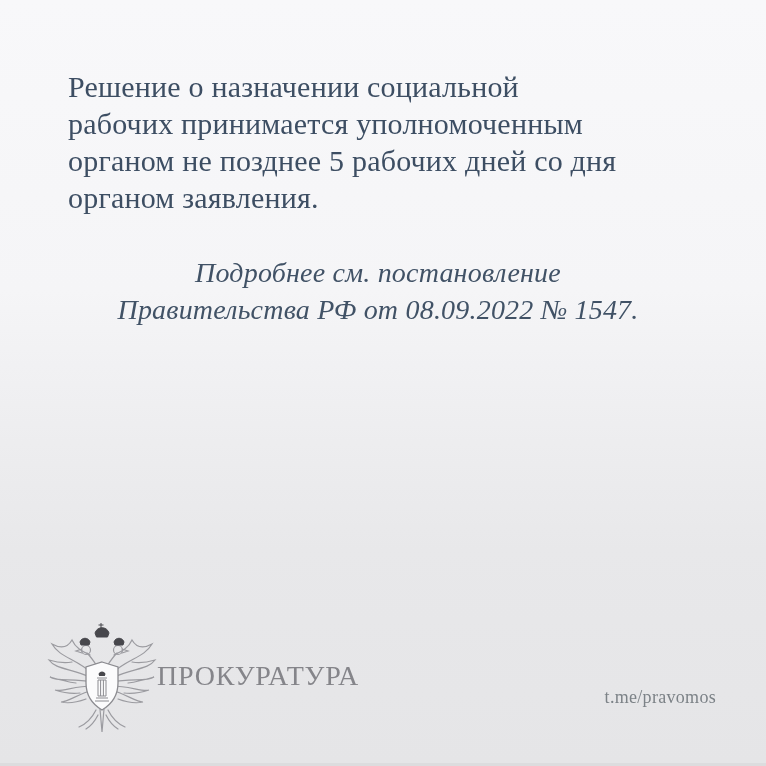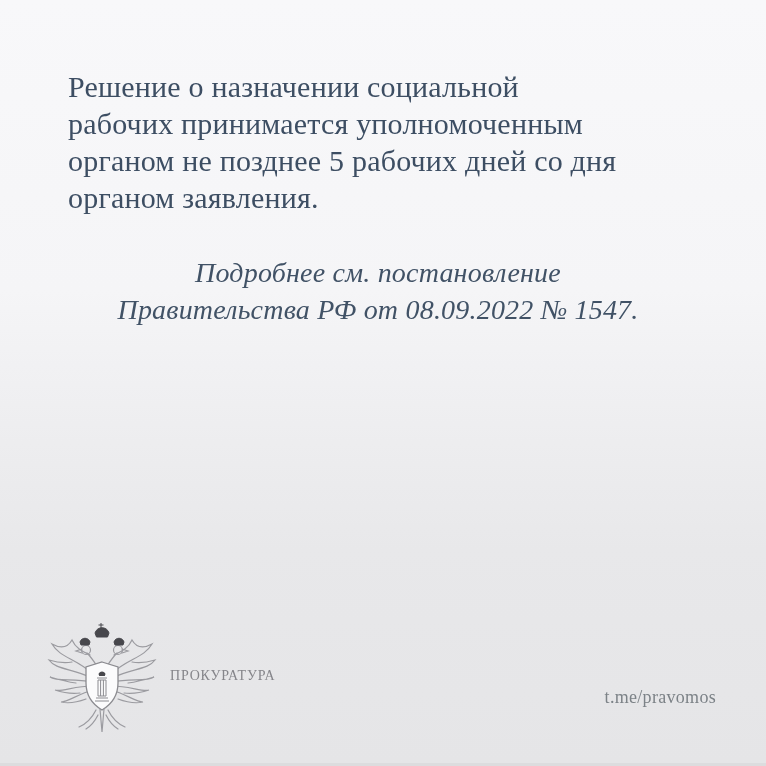--- a/index.html
+++ b/index.html
@@ -49,23 +49,23 @@
   }
   .emblem {
     position: absolute;
     left: 46px;
     top: 622px;
     width: 112px;
     height: 118px;
   }
   .org-name {
     position: absolute;
-    left: 170px;
+    left: 157px;
     top: 661px;
-    font-size: 14px;
+    font-size: 28px;
     line-height: 30px;
     letter-spacing: 0.8px;
     color: #85858a;
   }
   .tg-link {
     position: absolute;
     right: 50px;
     top: 687px;
     font-size: 18px;
     color: #7c8287;

